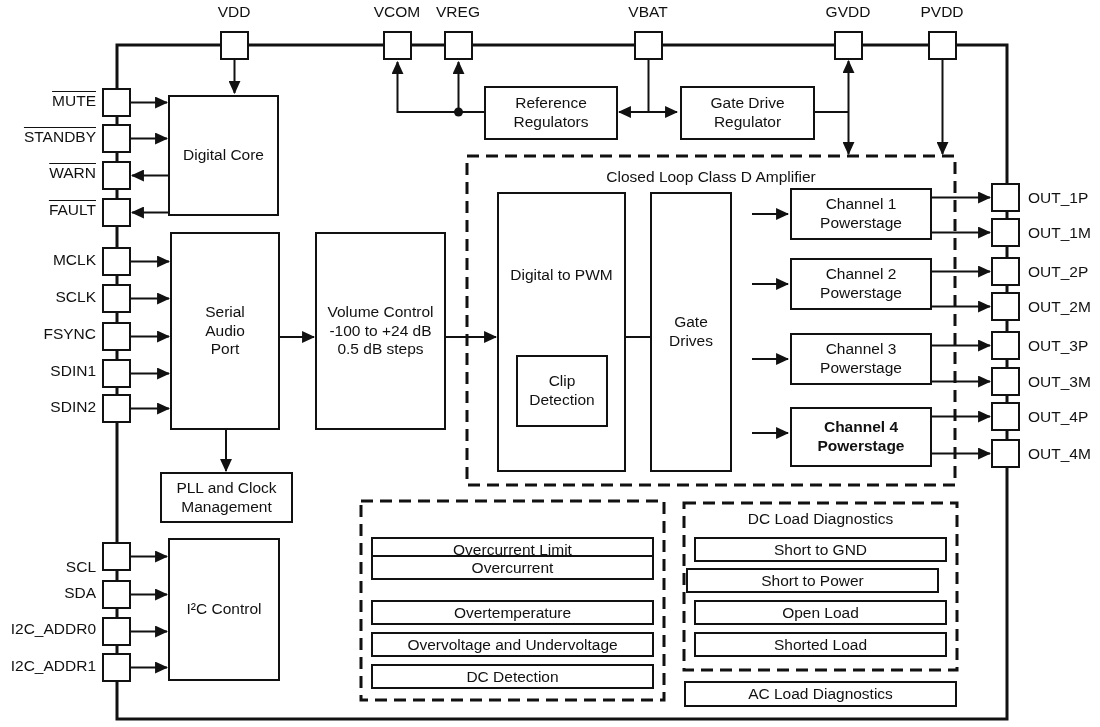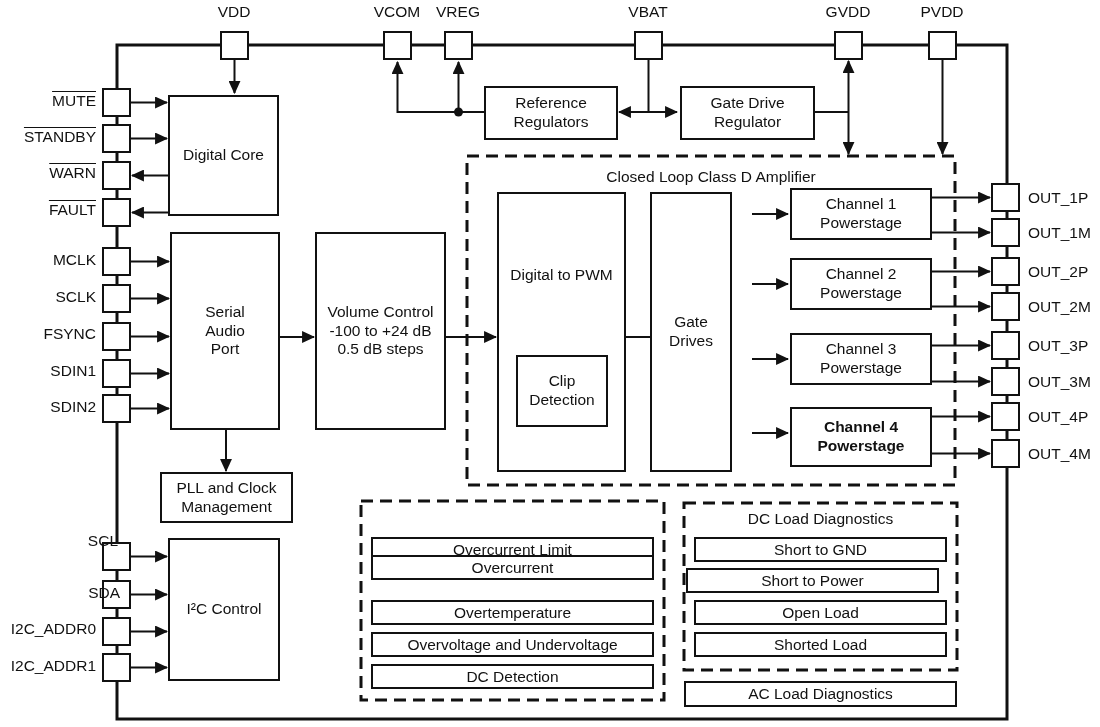--- a/index.html
+++ b/index.html
@@ -179,22 +179,22 @@
 
   <div class="label leftlabel ovl" style="top:92px;">MUTE</div>
   <div class="label leftlabel ovl" style="top:128px;">STANDBY</div>
   <div class="label leftlabel ovl" style="top:164px;">WARN</div>
   <div class="label leftlabel ovl" style="top:201px;">FAULT</div>
   <div class="label leftlabel" style="top:251px;">MCLK</div>
   <div class="label leftlabel" style="top:288px;">SCLK</div>
   <div class="label leftlabel" style="top:325px;">FSYNC</div>
   <div class="label leftlabel" style="top:362px;">SDIN1</div>
   <div class="label leftlabel" style="top:398px;">SDIN2</div>
-  <div class="label leftlabel" style="top:532px;padding-left:22px;">SCL</div>
-  <div class="label leftlabel" style="top:584px;padding-left:24px;">SDA</div>
+  <div class="label leftlabel" style="top:558px;">SCL</div>
+  <div class="label leftlabel" style="top:584px;">SDA</div>
   <div class="label leftlabel" style="top:620px;">I2C_ADDR0</div>
   <div class="label leftlabel" style="top:657px;">I2C_ADDR1</div>
 
   <div class="label rightlabel" style="top:189px;">OUT_1P</div>
   <div class="label rightlabel" style="top:224px;">OUT_1M</div>
   <div class="label rightlabel" style="top:263px;">OUT_2P</div>
   <div class="label rightlabel" style="top:298px;">OUT_2M</div>
   <div class="label rightlabel" style="top:337px;">OUT_3P</div>
   <div class="label rightlabel" style="top:373px;">OUT_3M</div>
   <div class="label rightlabel" style="top:408px;">OUT_4P</div>

